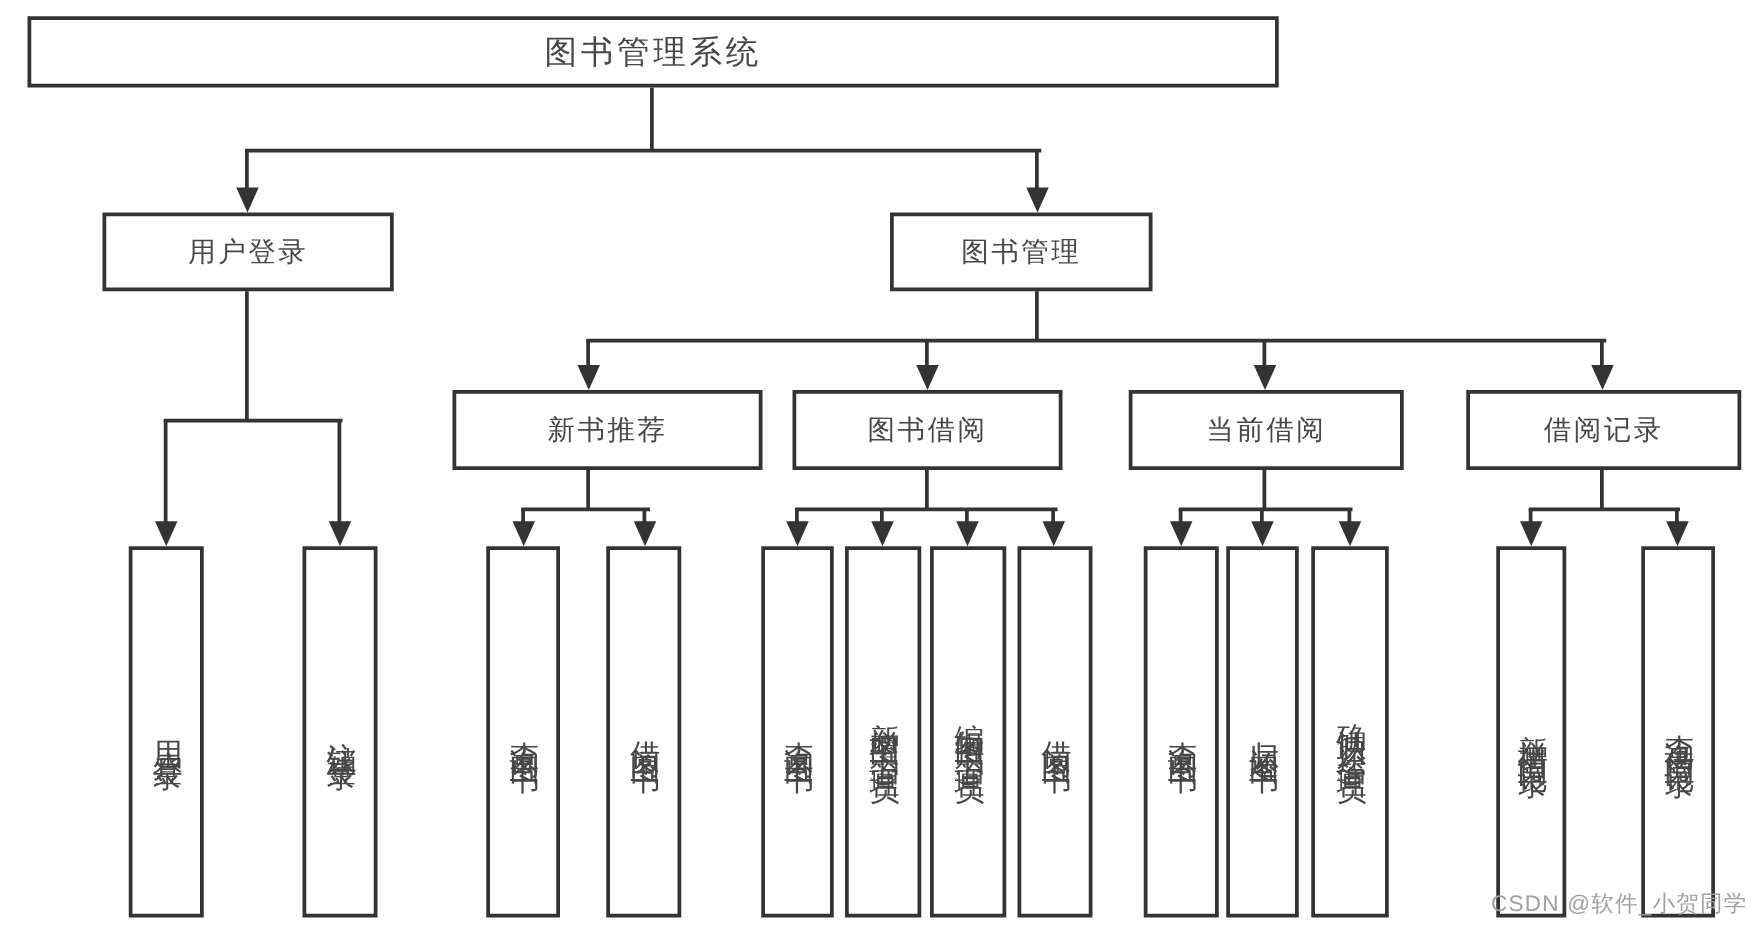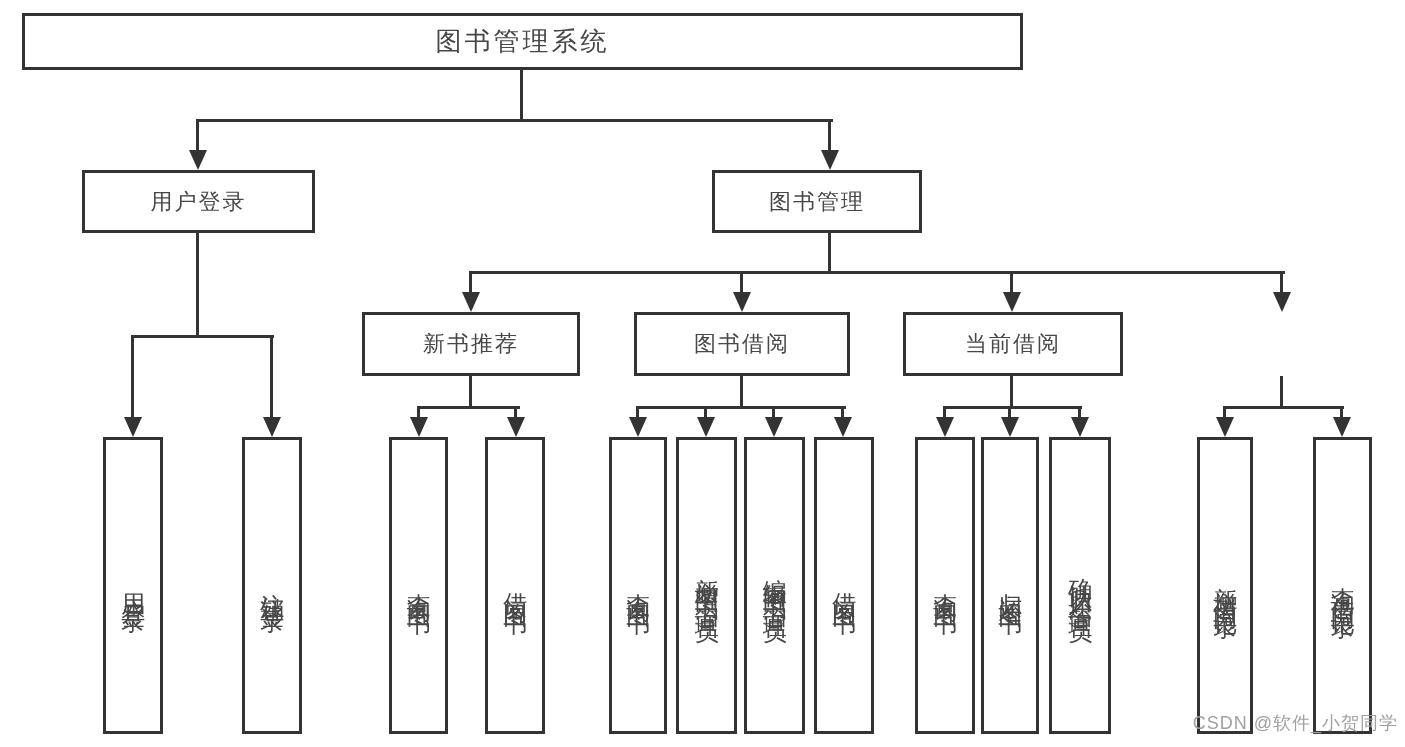--- a/index.html
+++ b/index.html
@@ -52,28 +52,31 @@
     <span class="root-label">图书管理系统</span>
   </div>
 
   <div class="box" style="left:82px;top:170px;width:233px;height:63px;">
     <span class="hlabel">用户登录</span>
   </div>
   <div class="box" style="left:712px;top:170px;width:210px;height:63px;">
     <span class="hlabel">图书管理</span>
   </div>
 
-  <div class="box" style="left:362px;top:312px;width:218px;height:64px;">
+  <div class="box" style="left:362px;top:312px;width:248px;height:64px;">
     <span class="hlabel">新书推荐</span>
   </div>
   <div class="box" style="left:634px;top:312px;width:216px;height:64px;">
     <span class="hlabel">图书借阅</span>
   </div>
   <div class="box" style="left:903px;top:312px;width:220px;height:64px;">
     <span class="hlabel">当前借阅</span>
+  </div>
+  <div class="box" style="left:1173px;top:312px;width:220px;height:64px;">
+    <span class="hlabel">借阅记录</span>
   </div>
 
   <div class="box" style="left:103px;top:437px;width:60px;height:297px;">
     <span class="vtext">用户登录</span>
   </div>
   <div class="box" style="left:242px;top:437px;width:60px;height:297px;">
     <span class="vtext">注销登录</span>
   </div>
 
   <div class="box" style="left:389px;top:437px;width:59px;height:297px;">

